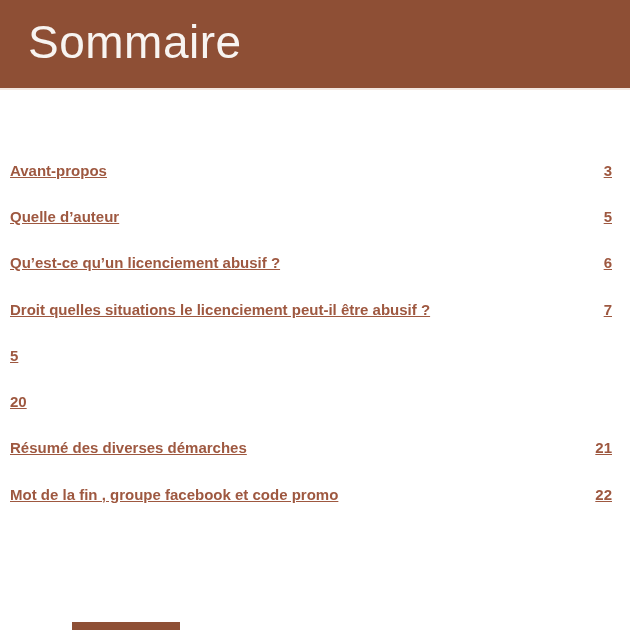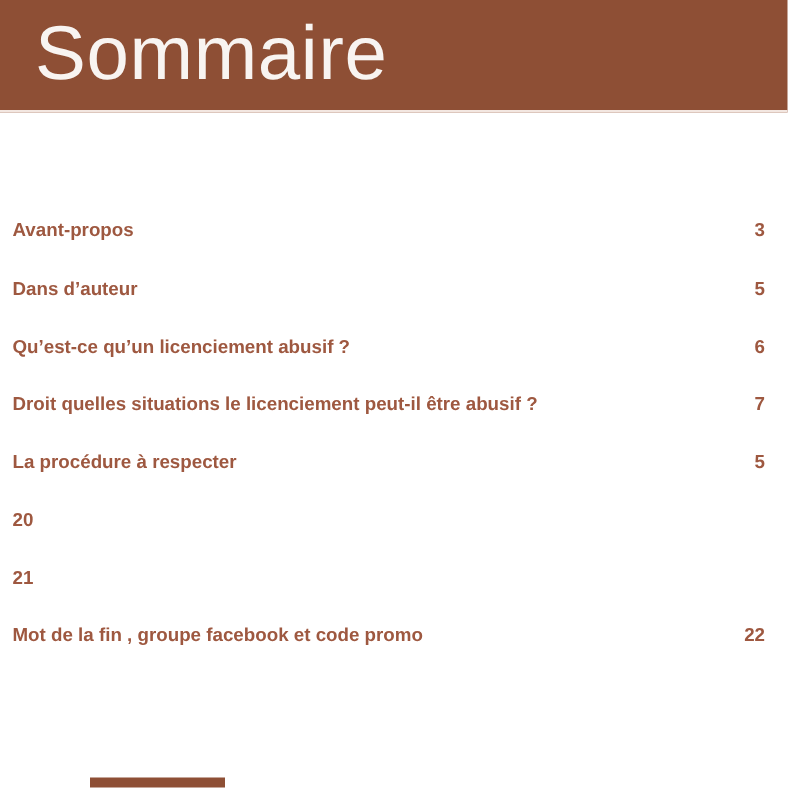--- a/index.html
+++ b/index.html
@@ -15,41 +15,42 @@
     top: 0; left: 0;
     width: 630px; height: 90px;
     background: var(--header-bg, #8e4f35);
     border-bottom: 2px solid #f3e7e1;
     display: flex;
     align-items: center;
     padding-left: 28px;
   }
   .header-title {
     color: var(--title-text, #f8f4f1);
-    font-size: 61px;
+    font-size: 46px;
     font-weight: 300;
     letter-spacing: 0.5px;
     line-height: 1;
     padding-bottom: 4px;
   }
   .toc {
     position: absolute;
     top: 147px;
     left: 10px;
     right: 18px;
   }
   .toc-row {
     height: 46.3px;
     display: flex;
     justify-content: space-between;
-    align-items: flex-end;
+    align-items: center;
     color: var(--entry-text, #9e5840);
     font-size: 15px;
     font-weight: 700;
     cursor: pointer;
+    text-decoration: underline;
   }
   .toc-label { text-align: left; }
   .toc-page  { text-align: right; }
   .footer-bar {
     position: absolute;
     bottom: 0;
     left: 72px;
     width: 108px;
     height: 8px;
     background: var(--header-bg, #8e4f35);
@@ -63,45 +64,45 @@
 </div>
 
 <div class="toc">
   <div class="toc-row">
     <span class="toc-label">Avant-propos</span>
     <span class="toc-page">3</span>
   </div>
 
 
   <div class="toc-row">
-    <span class="toc-label">Dans d’auteur</span>
+    <span class="toc-label">Quelle d’auteur</span>
     <span class="toc-page">5</span>
   </div>
 
   <div class="toc-row">
     <span class="toc-label">Qu’est-ce qu’un licenciement abusif ?</span>
     <span class="toc-page">6</span>
   </div>
 
   <div class="toc-row">
     <span class="toc-label">Droit quelles situations le licenciement peut-il être abusif ?</span>
     <span class="toc-page">7</span>
   </div>
 
   <div class="toc-row">
-    <span class="toc-label">La procédure à respecter</span>
     <span class="toc-page">5</span>
   </div>
 
   <div class="toc-row">
     <span class="toc-page">20</span>
   </div>
 
 
   <div class="toc-row">
+    <span class="toc-label">Résumé des diverses démarches</span>
     <span class="toc-page">21</span>
   </div>
 
   <div class="toc-row">
     <span class="toc-label">Mot de la fin , groupe facebook et code promo</span>
     <span class="toc-page">22</span>
   </div>
 </div>
 
 <div class="footer-bar"></div>

